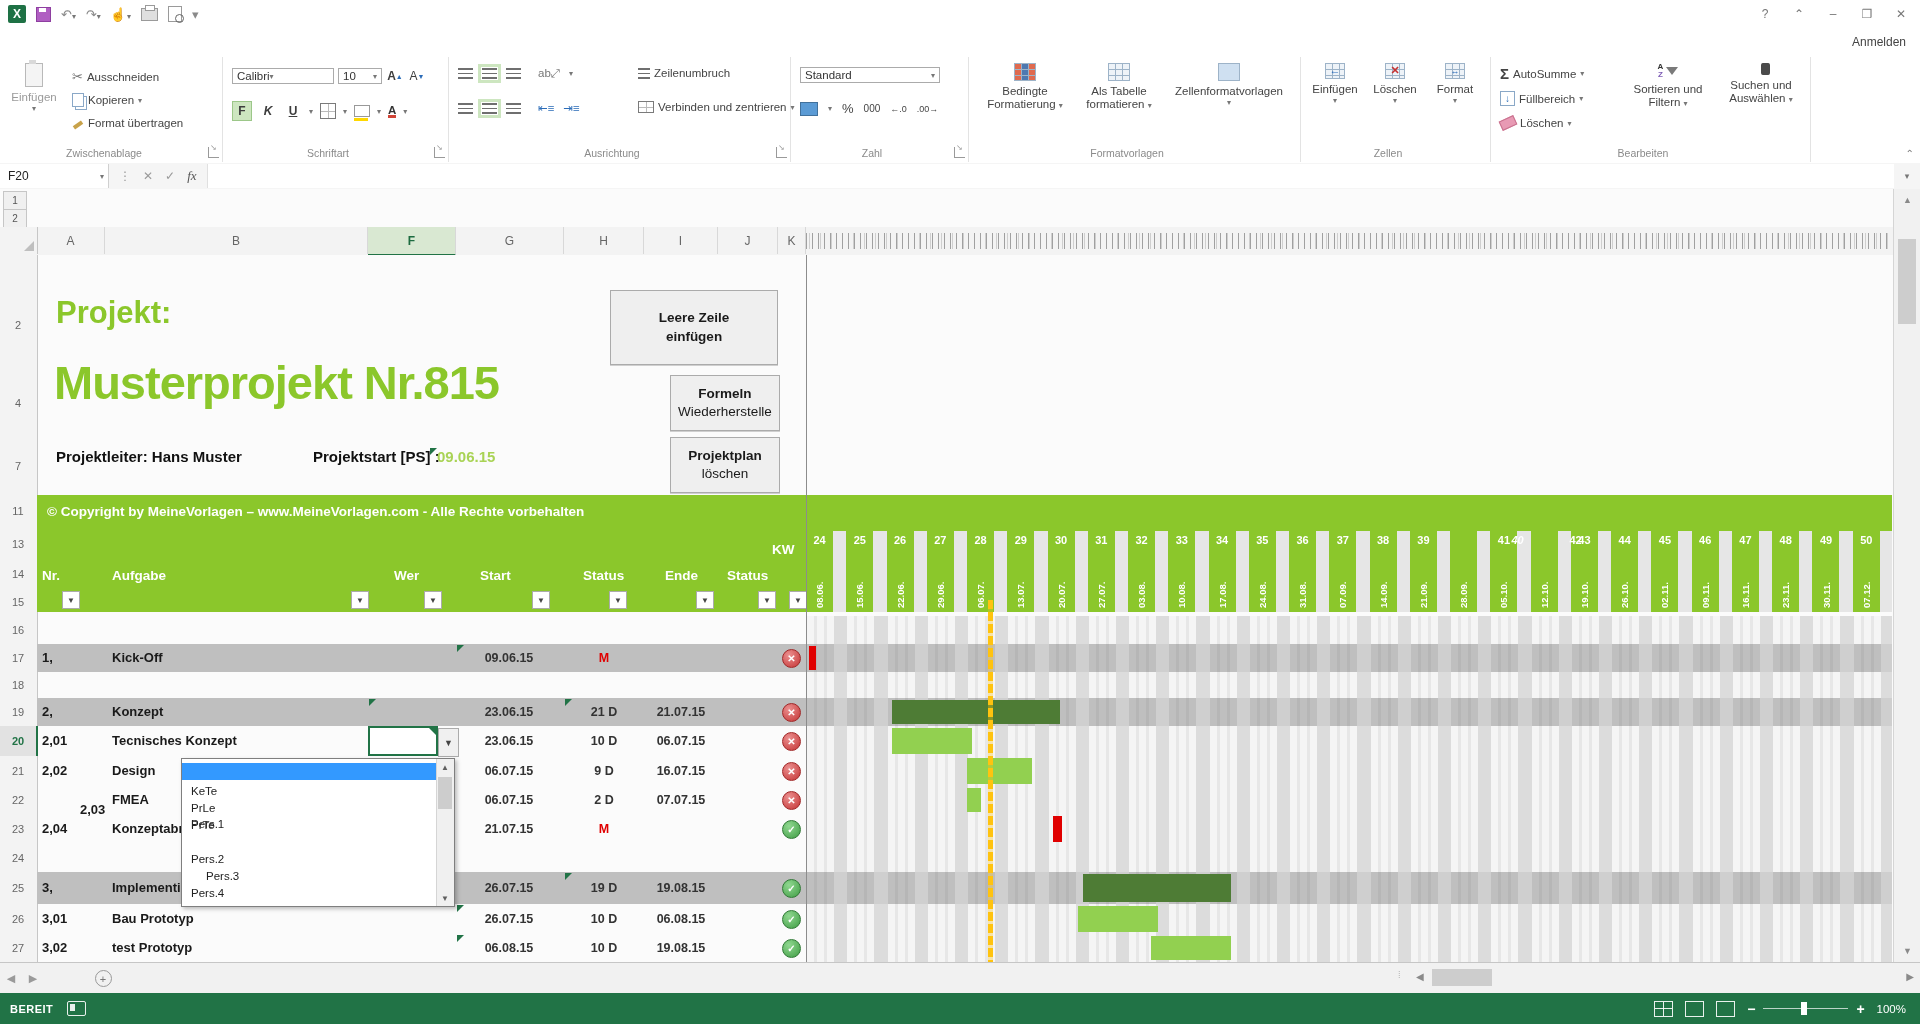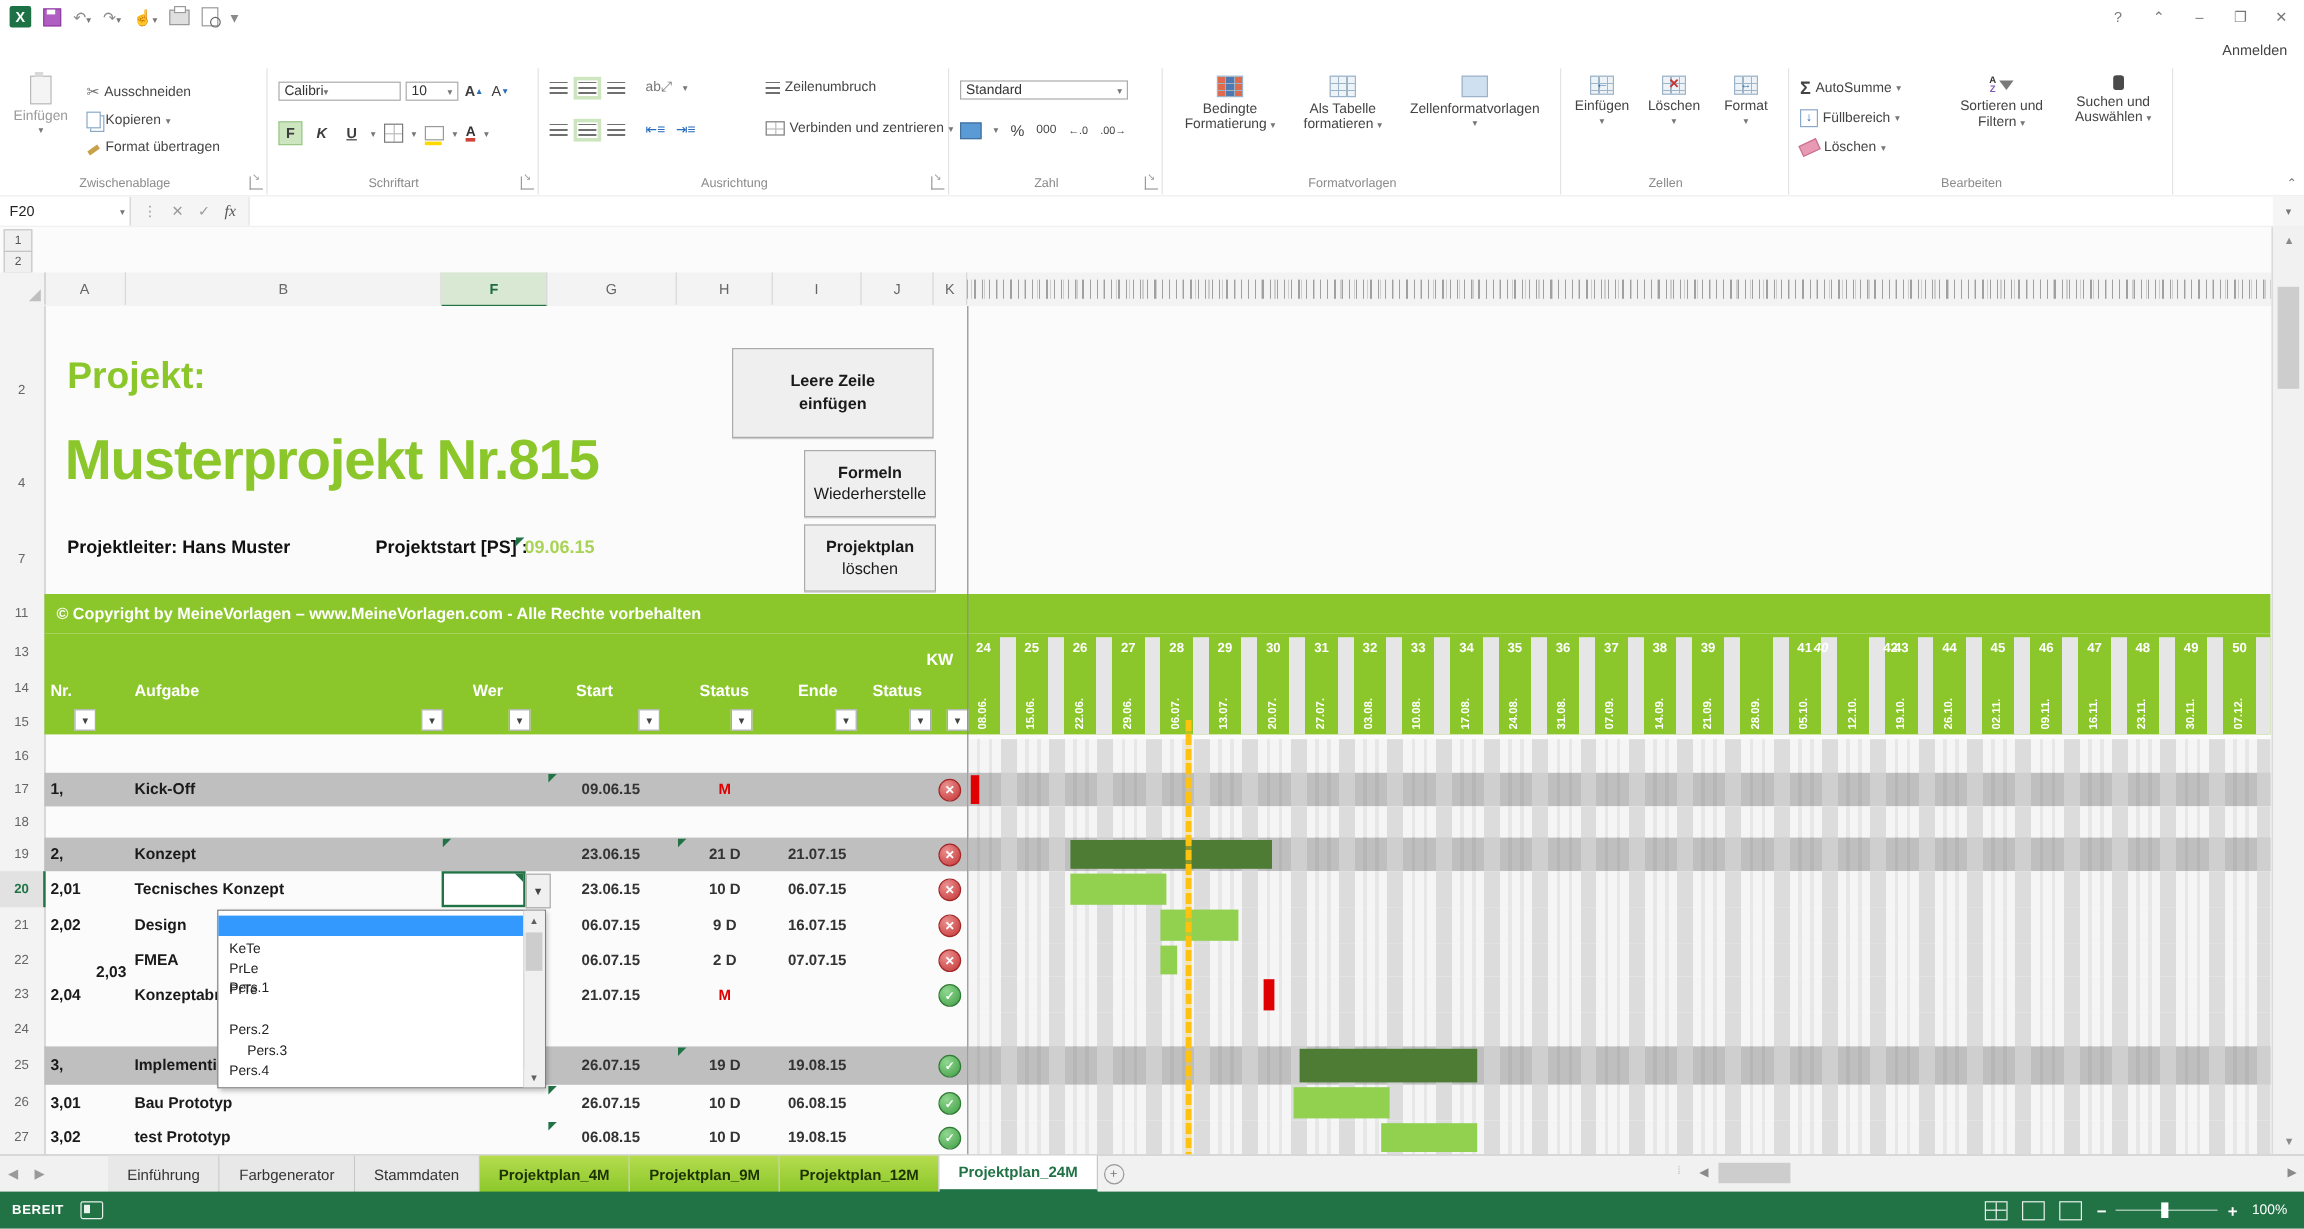--- a/index.html
+++ b/index.html
@@ -664,29 +664,20 @@
   <div class="abs" id="vscroll">
     <div class="sarrow" style="top:6px">▲</div>
     <div id="vthumb"></div>
     <div class="sarrow" style="bottom:6px">▼</div>
   </div>
 
   <div class="abs" id="tabsbar">
     <div class="navarr">◀</div>
     <div class="navarr">▶</div>
     <div style="width:46px"></div>
-    <div id="sheettab-host" style="display:flex">
-        <div class="stab">Einführung</div>
-        <div class="stab">Farbgenerator</div>
-        <div class="stab">Stammdaten</div>
-        <div class="stab green">Projektplan_4M</div>
-        <div class="stab green">Projektplan_9M</div>
-        <div class="stab green">Projektplan_12M</div>
-        <div class="stab active">Projektplan_24M</div>
-      </div>
     <div class="addsheet">
         <span>+</span>
       </div>
   </div>
   <div class="abs" id="drag-dots">⁞</div>
   <div class="abs" id="hscroll">
     <div id="hs-left" style="left:4px">◀</div>
     <div id="hthumb"></div>
     <div id="hs-right" style="right:6px">▶</div>
   </div>

